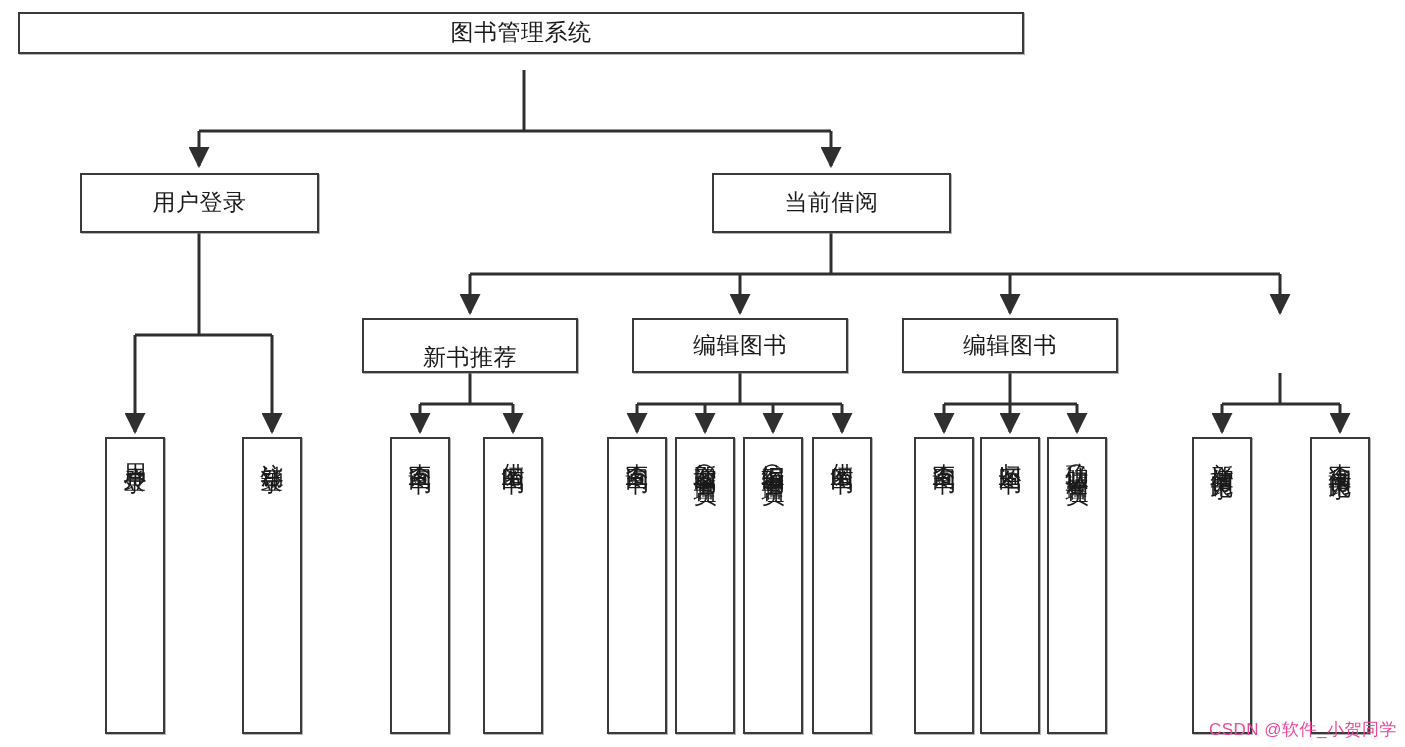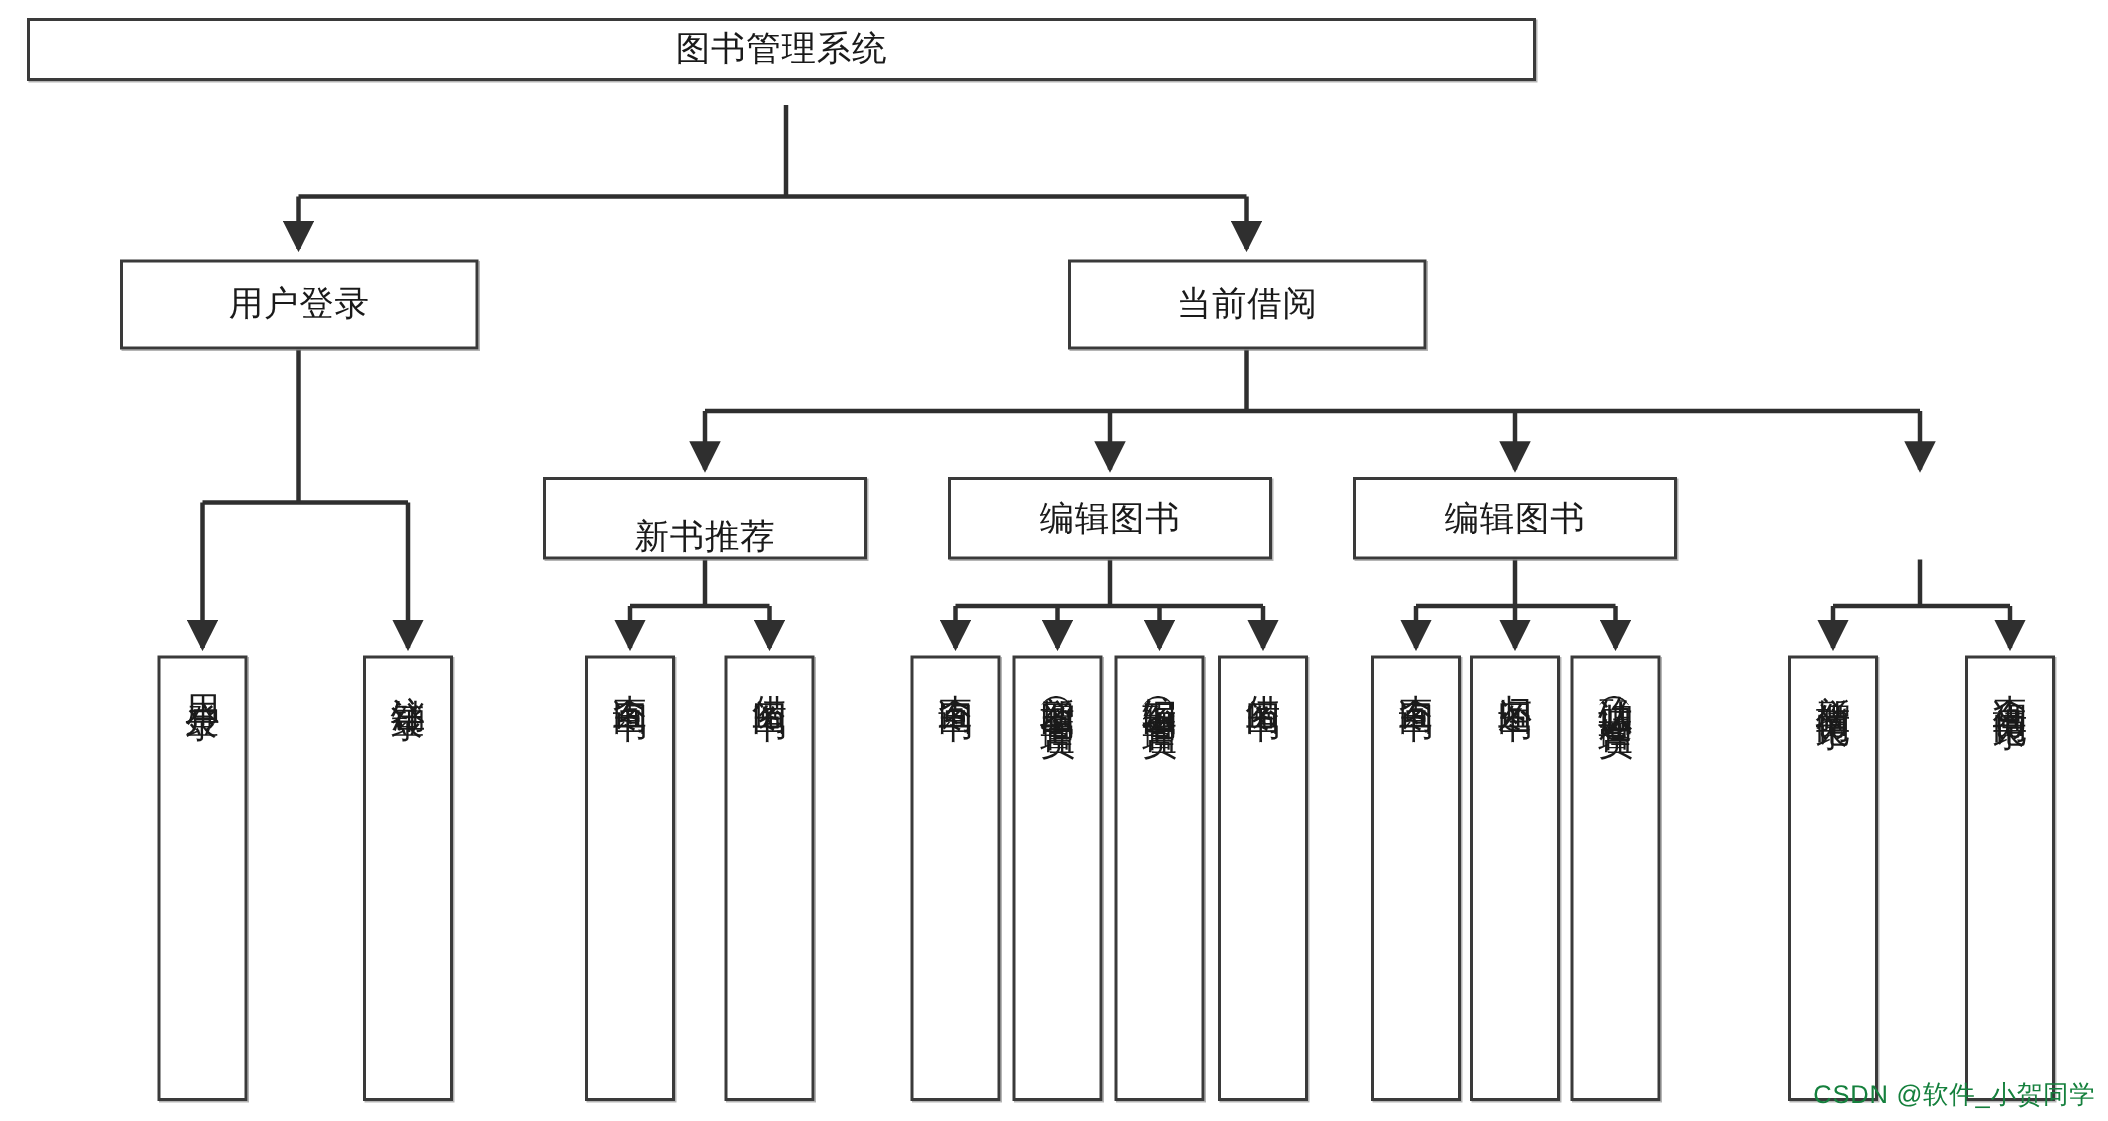--- a/index.html
+++ b/index.html
@@ -55,21 +55,21 @@
     font-size: 23px;
     letter-spacing: 3px;
     line-height: 1;
     white-space: nowrap;
   }
   #watermark {
     position: absolute;
     right: 8px;
     bottom: 6px;
     font-size: 17px;
-    color: #15803d;
+    color: #ec4899;
     letter-spacing: 0.5px;
     user-select: none;
   }
 </style>
 </head>
 <body>
 
 <div id="canvas">
 
   <svg id="wires" viewBox="0 0 1405 747" width="1405" height="747" xmlns="http://www.w3.org/2000/svg">

